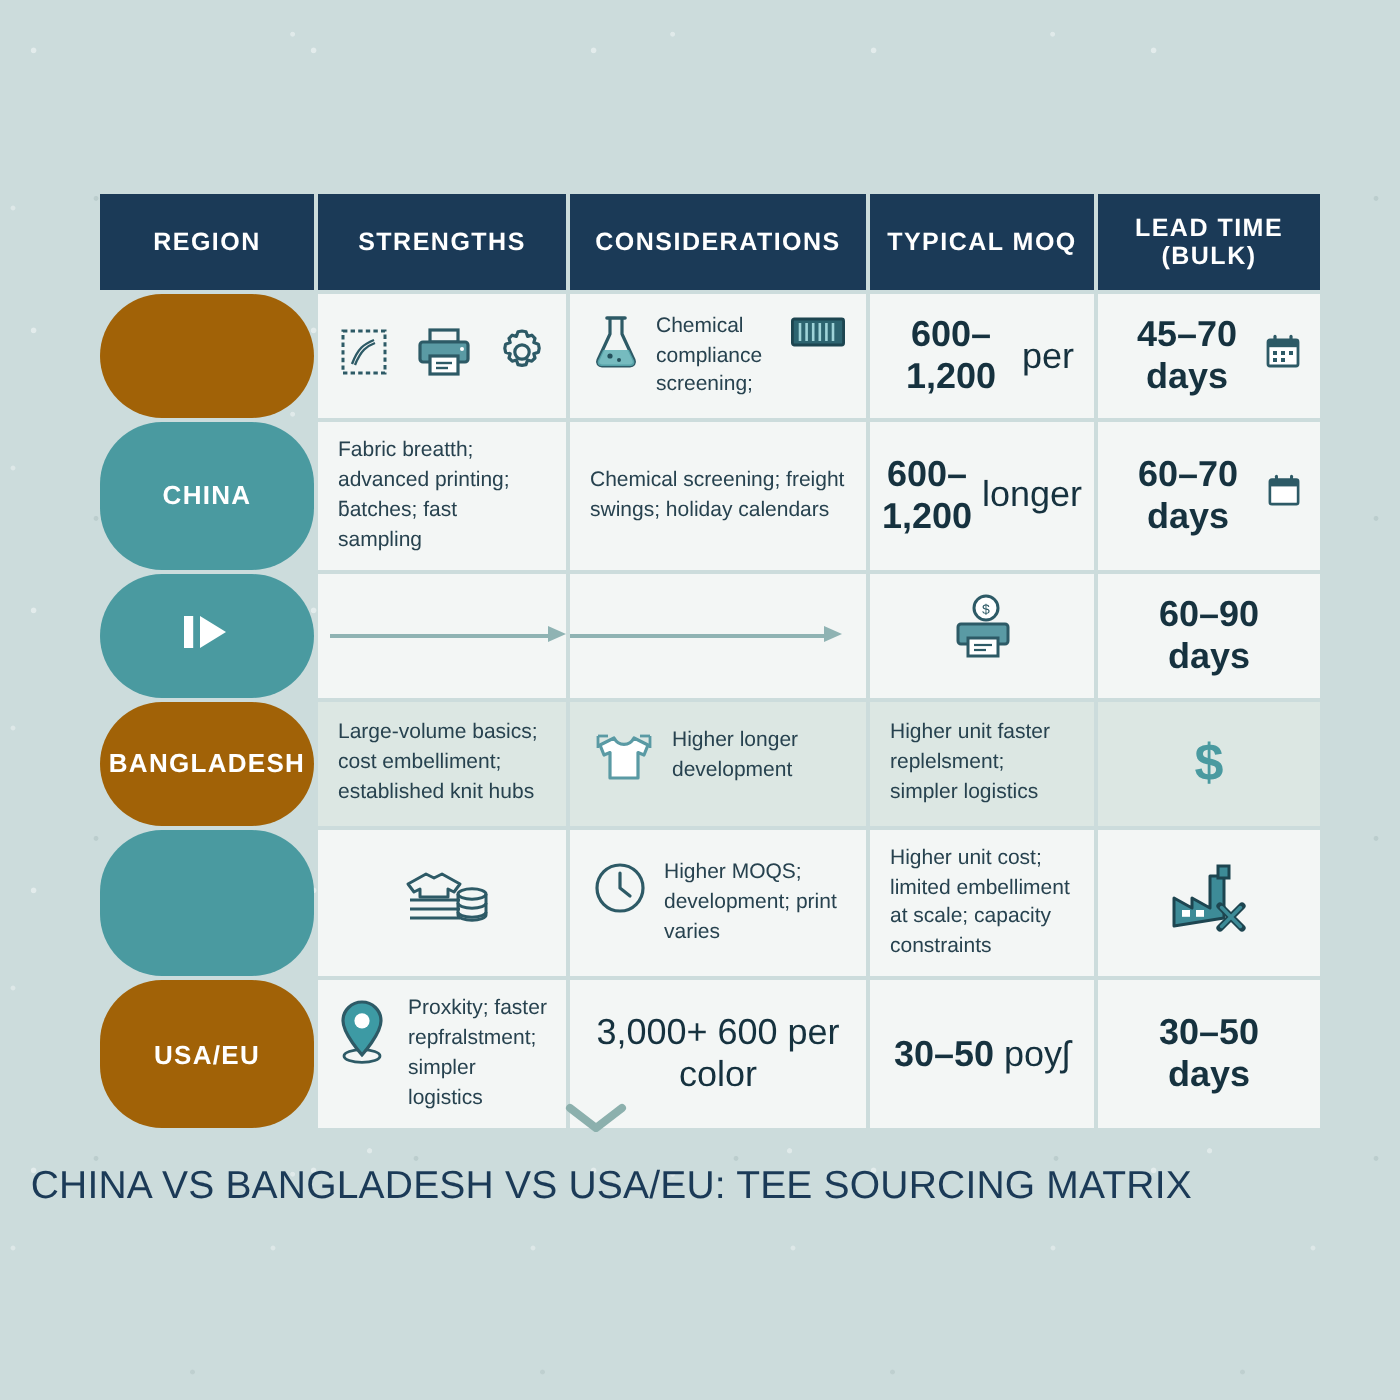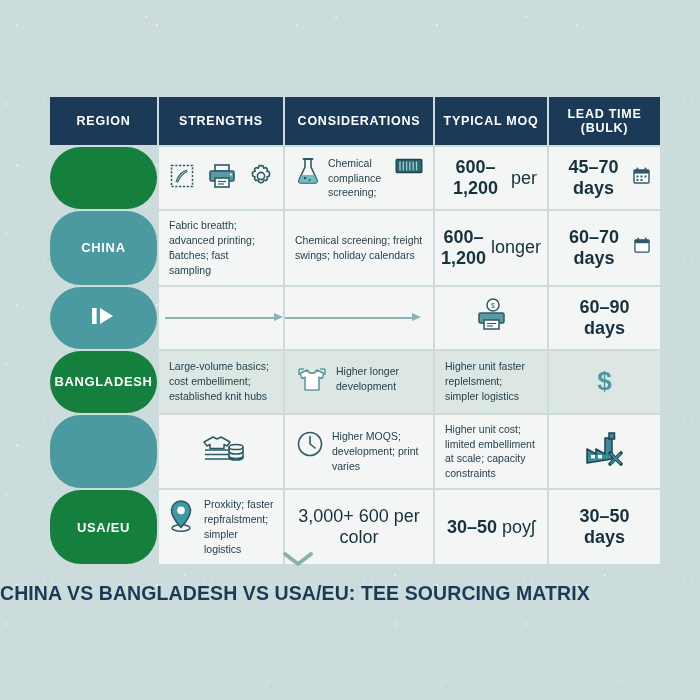--- a/index.html
+++ b/index.html
@@ -66,21 +66,21 @@
 
   .bg-light { background: #f3f6f5; }
   .bg-sage  { background: #dce7e3; }
 
   
   .region {
     height: 100%;
     display: flex; align-items: center; justify-content: center;
     color: #ffffff; font-weight: bold; font-size: 13px; letter-spacing: .05em; border-radius: 31px;
   }
-  .region.navy { background: #15803d; }
+  .region.navy { background: #a16207; }
   .region.teal { background: #4a9aa0; }
 
   
   .ico { display: inline-block; vertical-align: middle; flex: none; }
   .iconrow { display: flex; align-items: center; justify-content: center; gap: 11px; width: 100%; }
   .icotext { display: flex; align-items: flex-start; gap: 7px; width: 100%; }
   .icotext .t { font-size: 10.5px; color: #27424f; line-height: 1.42; }
 
   .dollar { font-size: 26px; font-weight: bold; color: #4a9aa0; }
 
@@ -95,22 +95,22 @@
     width: 0; height: 0;
     border-left: 9px solid #8fb3b3;
     border-top: 4.5px solid transparent;
     border-bottom: 4.5px solid transparent;
   }
 
   
   .chev { position: absolute; left: 0; right: 0; top: 550px; text-align: center; }
   .title {
     position: absolute; left: 0; right: 0; top: 582px;
-    text-align: left;
-    font-size: 19.5px; font-weight: bold; letter-spacing: .005em;
+    text-align: right;
+    font-size: 19.5px; font-weight: normal; letter-spacing: .005em;
     color: #1b3a57;
   }
   .subtitle {
     position: absolute; left: 0; right: 0; top: 608px;
     text-align: center;
     font-size: 14px; color: #2c4d5c;
   }
 </style>
 </head>
 <body>

